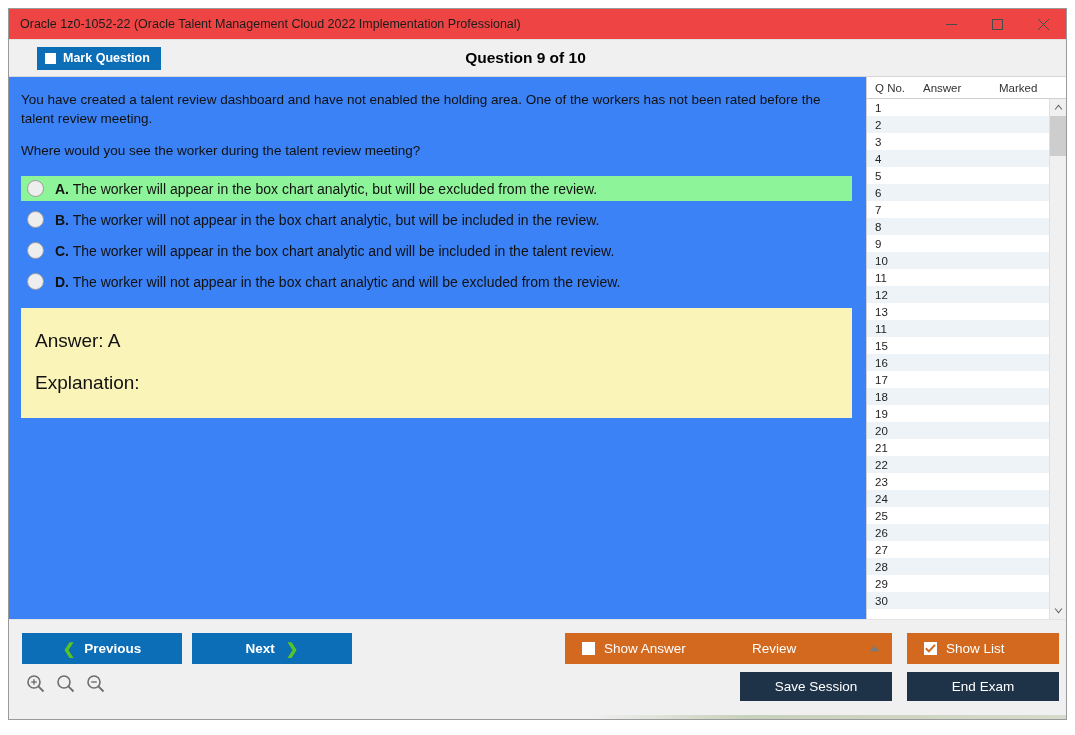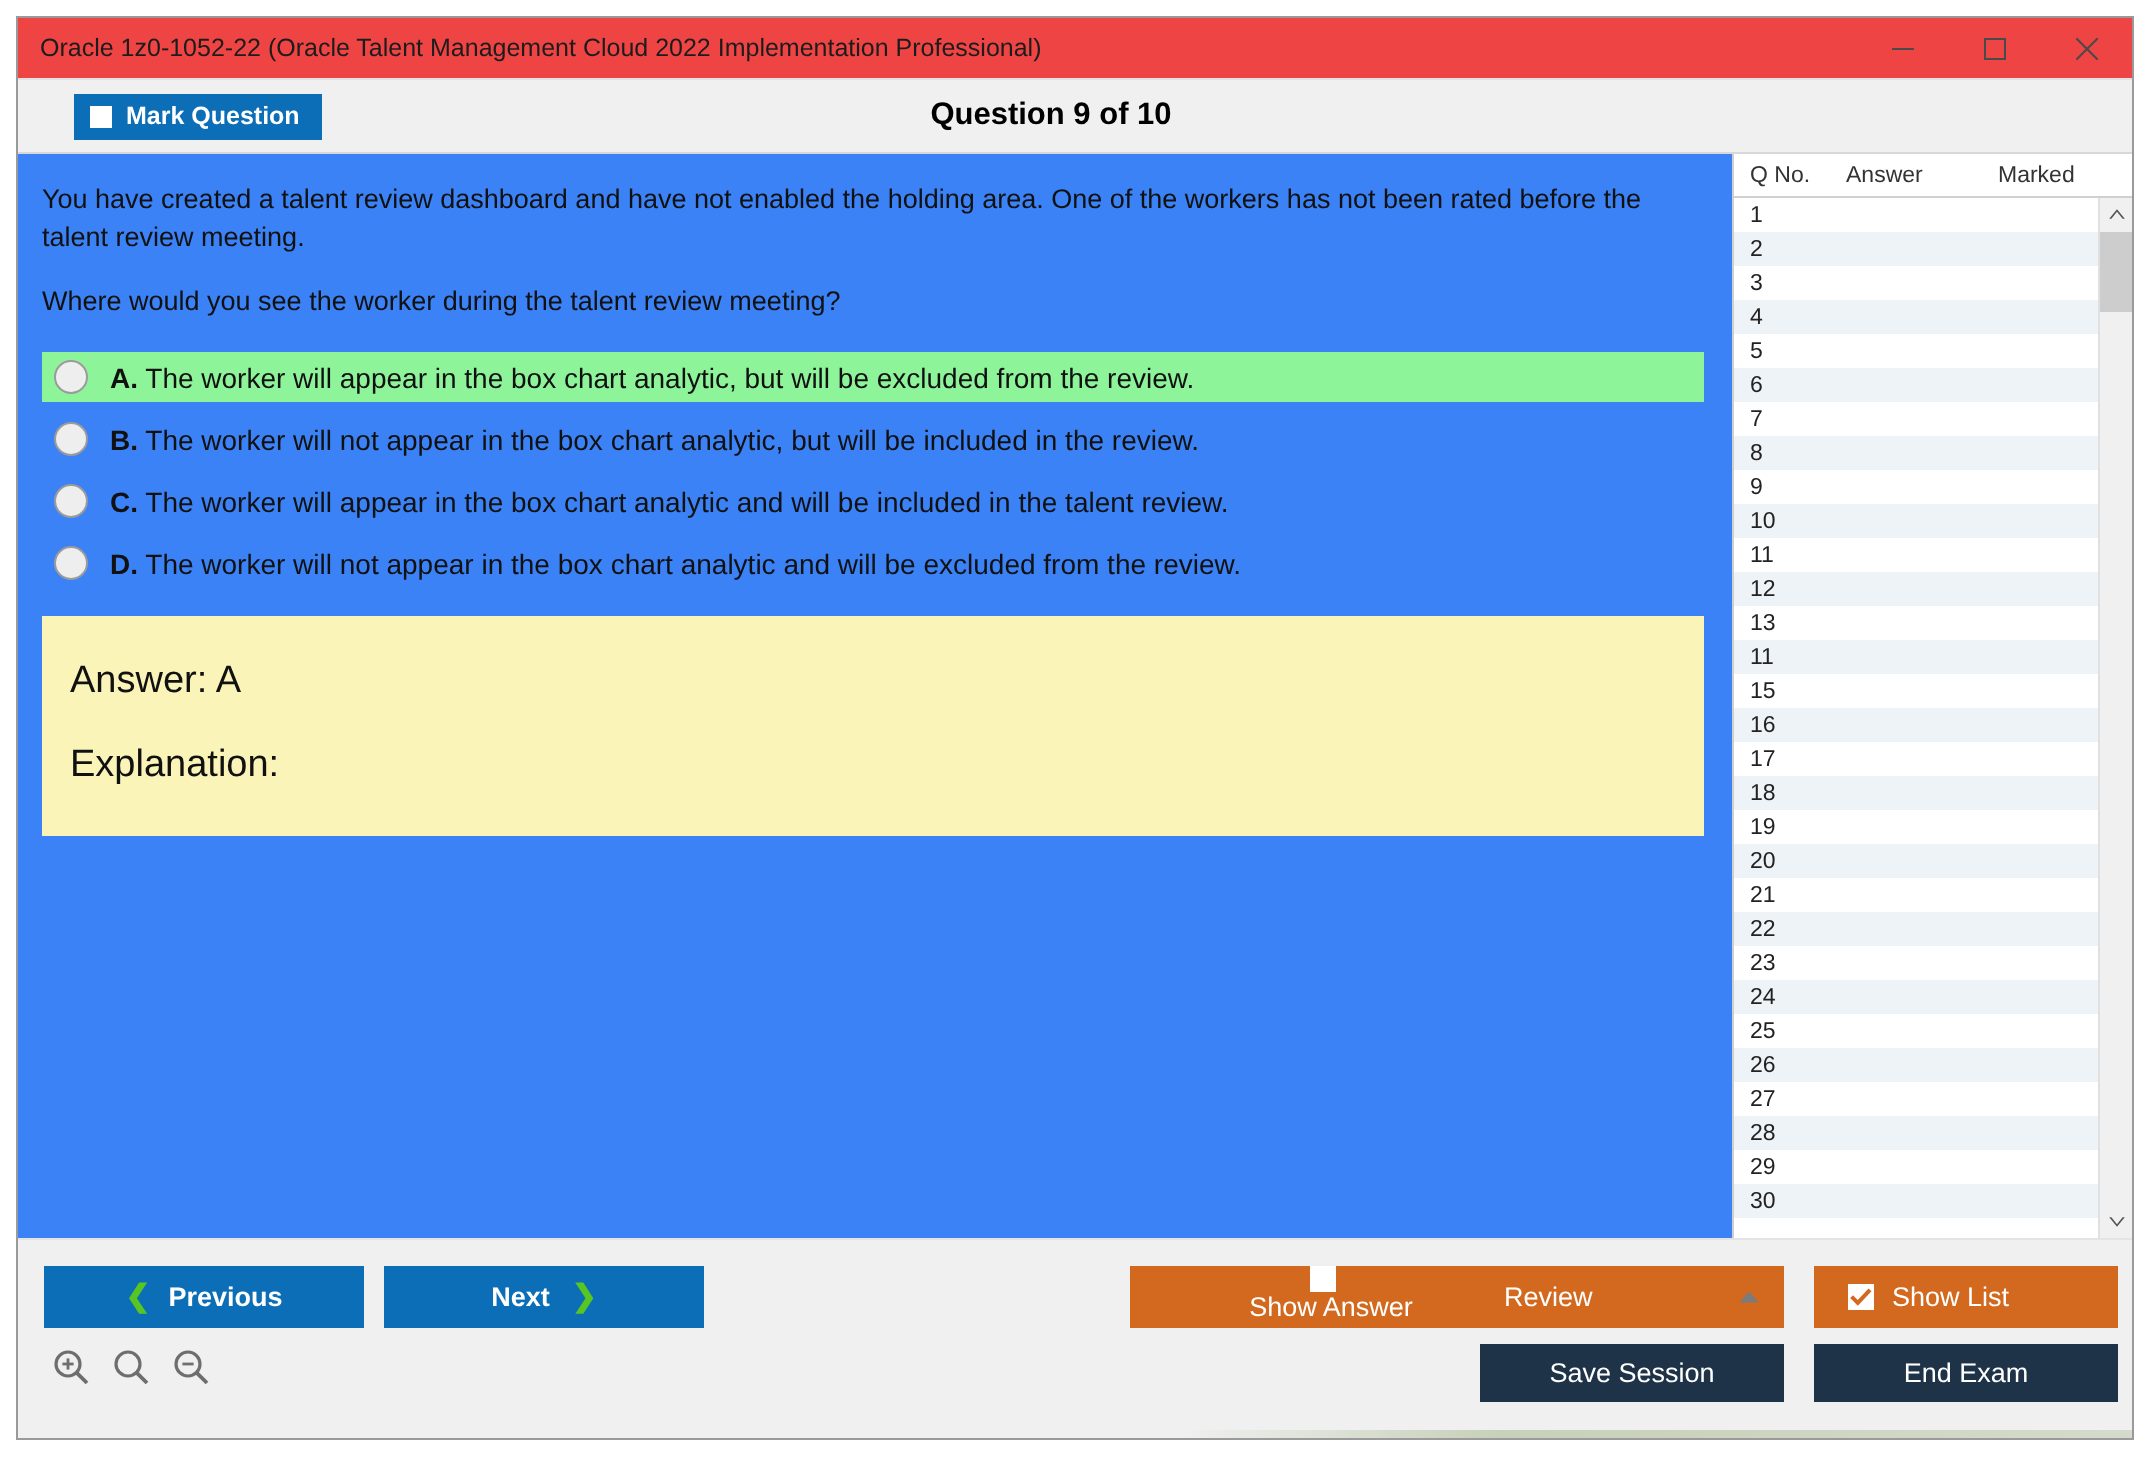--- a/index.html
+++ b/index.html
@@ -233,21 +233,21 @@
   .btn-prev .chev { margin-right: 9px; }
   .btn-next { left: 183px; top: 13px; width: 160px; }
   .btn-next .chev { margin-left: 11px; }
 
   .btn-orange {
     background: #d2691e;
     color: #ffffff;
     font-size: 13.5px;
     height: 31px;
   }
-  .btn-showanswer { left: 556px; top: 13px; width: 184px; padding-left: 17px; flex-direction: column; }
+  .btn-showanswer { left: 556px; top: 13px; width: 184px; padding-left: 17px; }
   .btn-review { left: 731px; top: 13px; width: 152px; padding-left: 12px; }
   .btn-showlist { left: 898px; top: 13px; width: 152px; padding-left: 17px; }
 
   .chk {
     width: 13px; height: 13px;
     background: #ffffff;
     margin-right: 9px;
     flex: 0 0 13px;
     display: flex; align-items: center; justify-content: center;
   }

